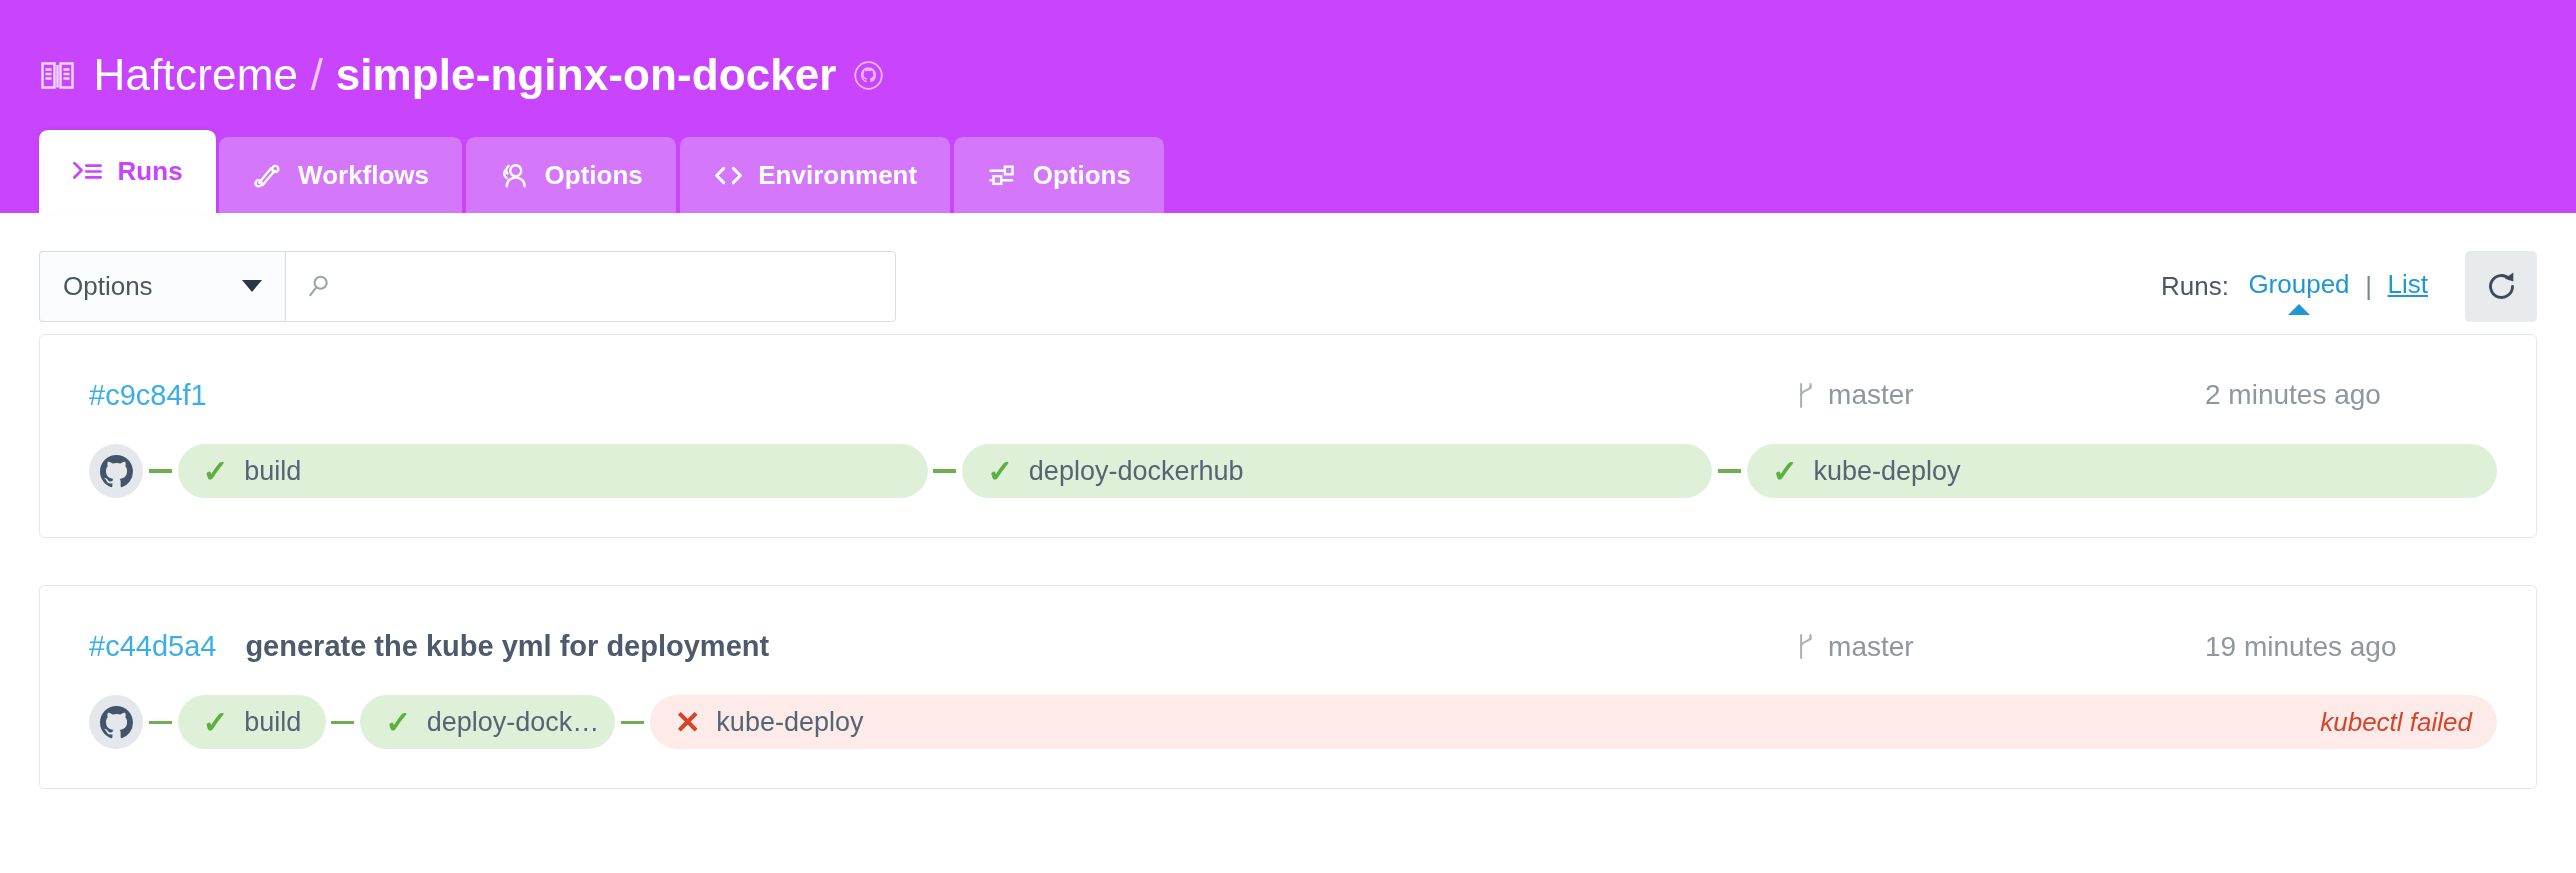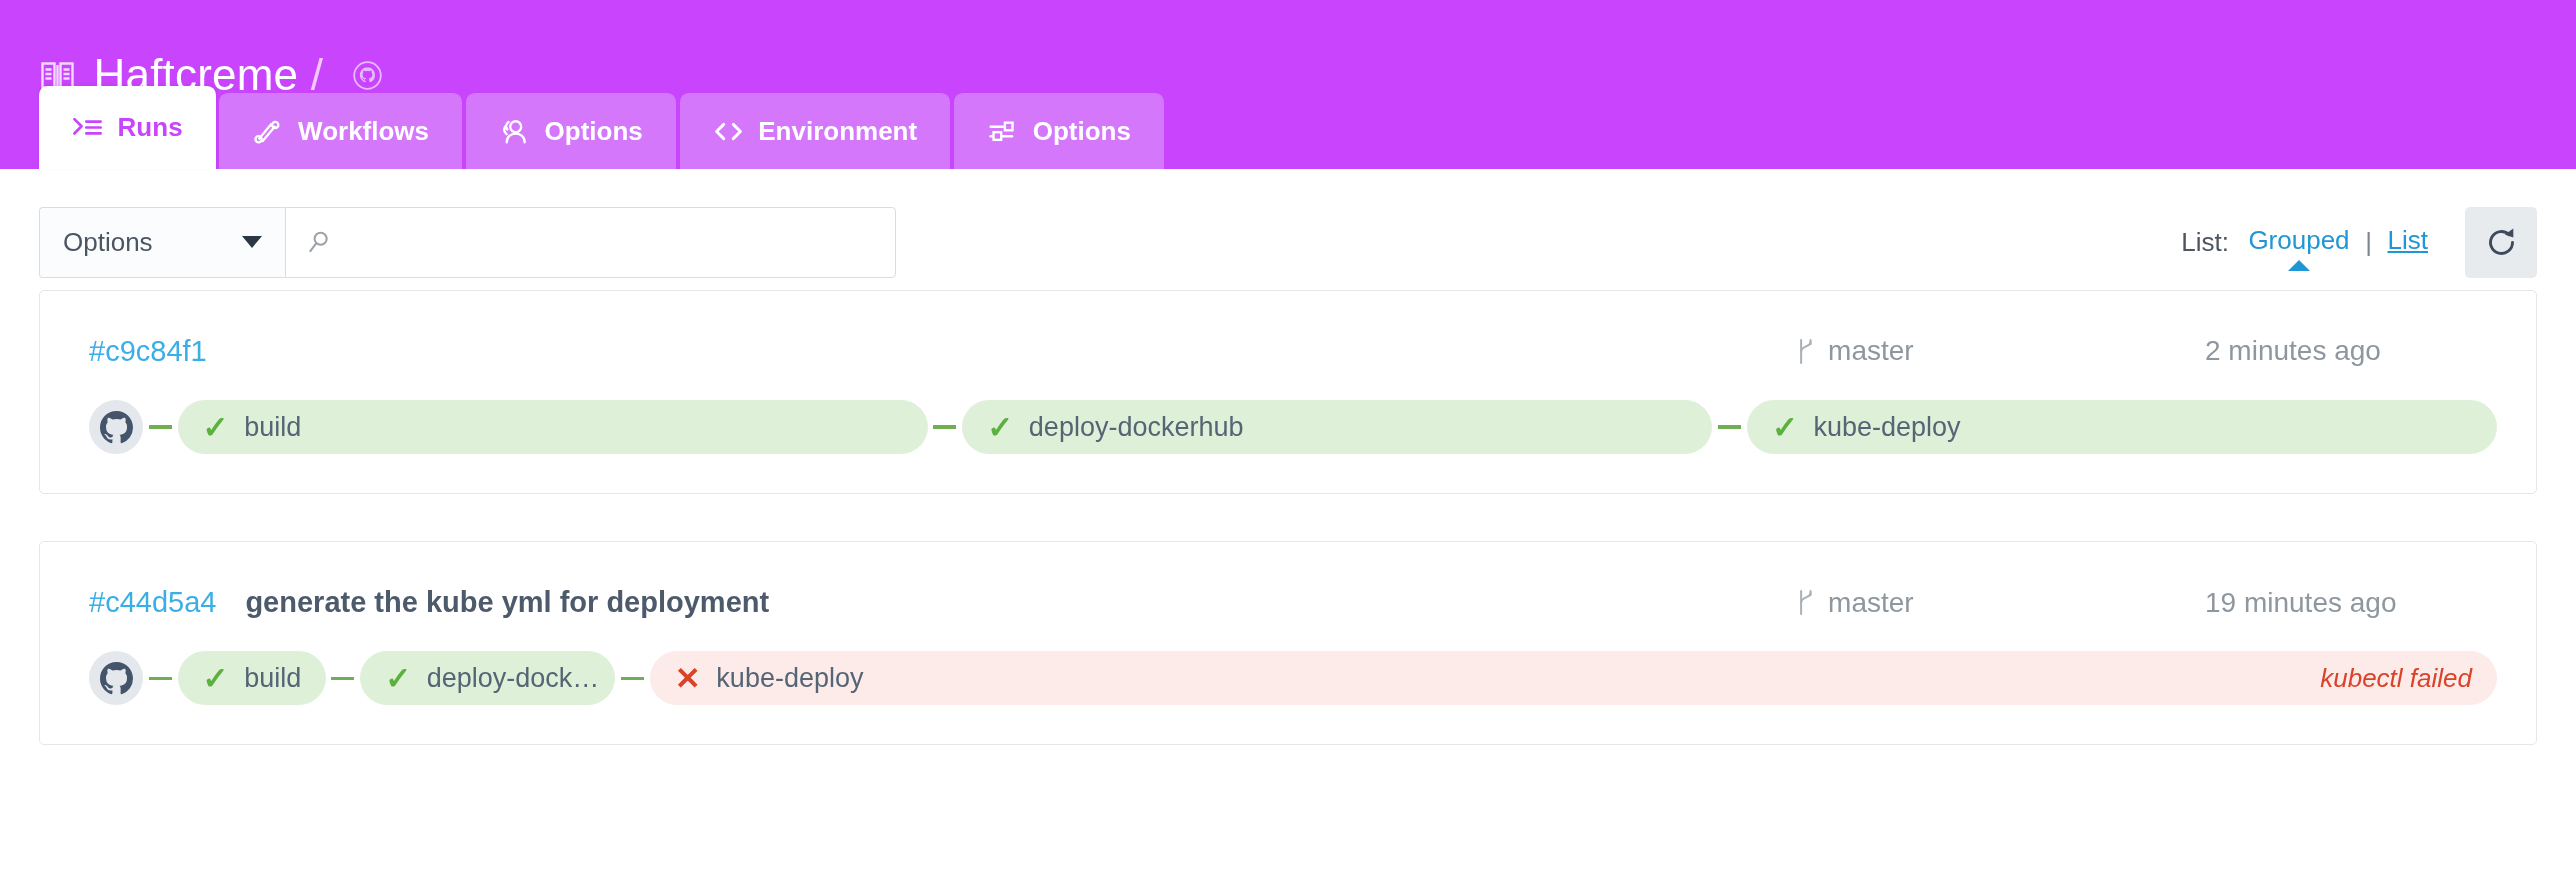--- a/index.html
+++ b/index.html
@@ -8,21 +8,21 @@
     width: 2576px;
     height: 874px;
     background: #ffffff;
     font-family: "Liberation Sans", sans-serif;
     overflow: hidden;
   }
 
   
   .header {
     background: #c944fd;
-    height: 169px;
+    height: 213px;
     position: relative;
     padding: 0;
   }
 
   .header-title-row {
     display: flex;
     align-items: center;
     padding: 27px 0 0 39px;
     height: 123px;
   }
@@ -363,20 +363,21 @@
       <g fill="none" stroke="#ffffff" stroke-width="1.6">
         <path d="M2 3 h8 v16 h-8 z"></path>
         <path d="M14 3 h8 v16 h-8 z"></path>
         <path d="M12 4 v15"></path>
         <path d="M4 7 h4 M4 10 h4 M4 13 h4"></path>
         <path d="M16 7 h4 M16 10 h4 M16 13 h4"></path>
       </g>
     </svg>
     <span class="owner-name">Haftcreme</span>
     <span class="slash">/</span>
+    <span class="repo-name">simple-nginx-on-docker</span>
     <svg class="gh-circle-icon" viewBox="0 0 24 24">
       <circle cx="12" cy="12" r="11" fill="none" stroke="#ffffff" stroke-width="1.5"></circle>
       <path fill="#ffffff" d="M12 5.2c-3.5 0-6.3 2.8-6.3 6.3 0 2.8 1.8 5.1 4.3 6 .3.05.4-.14.4-.3v-1.1c-1.75.38-2.12-.84-2.12-.84-.29-.73-.7-.92-.7-.92-.57-.39.04-.38.04-.38.63.04.97.65.97.65.56.96 1.47.68 1.83.52.06-.41.22-.68.4-.84-1.4-.16-2.87-.7-2.87-3.1 0-.69.25-1.25.65-1.69-.07-.16-.28-.8.06-1.67 0 0 .53-.17 1.73.64.5-.14 1.04-.2 1.57-.21.53 0 1.07.07 1.57.21 1.2-.81 1.73-.64 1.73-.64.34.87.13 1.51.06 1.67.4.44.65 1 .65 1.69 0 2.41-1.47 2.94-2.88 3.1.23.19.43.58.43 1.17v1.73c0 .17.11.36.42.3a6.31 6.31 0 0 0 4.29-6c0-3.5-2.83-6.3-6.3-6.3z"></path>
     </svg>
   </div>
 
   <div class="tabs">
 
     <div class="tab active">
       <svg class="tab-icon" viewBox="0 0 26 24">
@@ -449,21 +450,21 @@
         <g fill="none" stroke="#9aa2aa" stroke-width="1.9" stroke-linecap="round">
           <circle cx="13.5" cy="9" r="5.6"></circle>
           <path d="M9.4 13.3 L4 20.5"></path>
         </g>
       </svg>
       <input class="search-input" type="text" value="" placeholder="" style="">
     </div>
   </div>
 
   <div class="toolbar-right">
-    <span class="view-label">List:</span>
+    <span class="view-label">Runs:</span>
     <span class="view-option selected">Grouped</span>
     <span class="view-sep">|</span>
     <span class="view-option link">List</span>
     <button class="refresh-btn">
       <svg class="refresh-icon" viewBox="0 0 24 24">
         <g fill="none" stroke="#3e4a5c" stroke-width="2.1" stroke-linecap="round">
           <path d="M20 12 a8 8 0 1 1 -2.4 -5.7"></path>
         </g>
         <polygon points="20.6,1.8 20.6,8.4 14.4,6.2" fill="#3e4a5c"></polygon>
       </svg>

